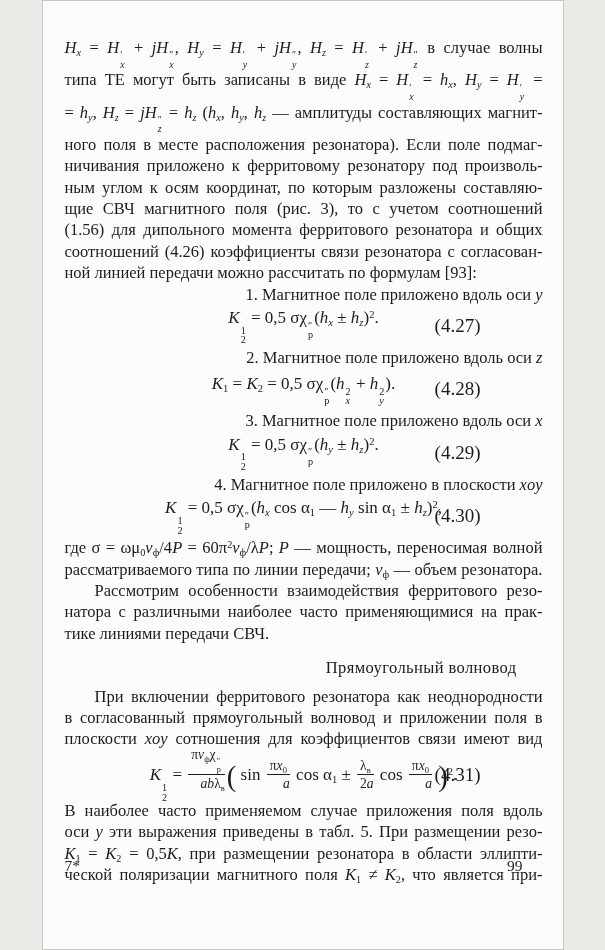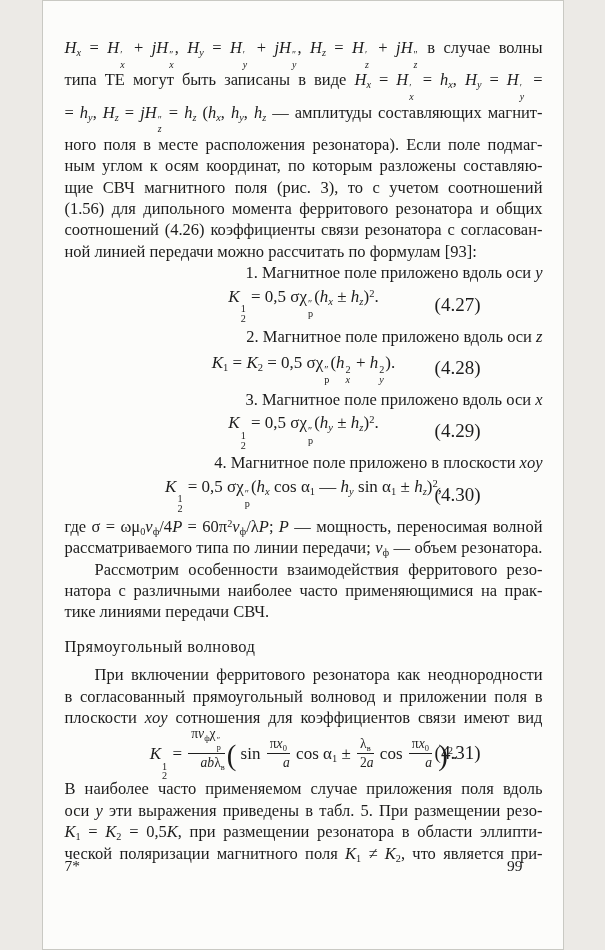--- a/index.html
+++ b/index.html
@@ -15,21 +15,21 @@
   .para{margin:0;}
   .line{text-align:justify;text-align-last:justify;white-space:normal;}
   .line.last{text-align-last:left;font-family:Liberation Serif, serif;}
   .stretch-last .line.last{text-align-last:justify;}
   .indent .line:first-child{text-indent:30px;}
   .item{text-indent:26px;text-align:right;}
   .eqrow{position:relative;height:38px;display:flex;align-items:center;justify-content:center;margin:2px 0;font-size:17px;}
   .eqrow.tall{height:46px;}
   .formula{display:inline-block;white-space:nowrap;}
   .eqnum{position:absolute;right:62px;top:50%;transform:translateY(-50%);font-size:19px;}
-  .heading{margin:13px 0 7px 0;text-align:left;padding-right:26px;letter-spacing:0.4px;}
+  .heading{margin:13px 0 7px 0;text-align:right;padding-right:26px;letter-spacing:0.4px;}
   sub{font-size:0.62em;vertical-align:-0.3em;line-height:0;}
   sup{font-size:0.62em;vertical-align:0.5em;line-height:0;}
   .ss{display:inline-flex;flex-direction:column;align-items:flex-start;font-size:0.6em;line-height:0.95;vertical-align:-0.55em;margin:0 1px;}
   .ss .t{display:block;min-height:0.95em;}
   .ss .b{display:block;}
   .ss.lo{vertical-align:-1.05em;}
   .frac{display:inline-block;text-align:center;vertical-align:-0.6em;font-size:0.8em;line-height:1.15;margin:0 2px;}
   .frac .n{display:block;border-bottom:1px solid #1c1c1c;padding:0 3px 1px 3px;}
   .frac .d{display:block;padding-top:1px;text-align:right;}
   .big{font-size:1.7em;font-weight:300;vertical-align:-0.2em;line-height:0;}
@@ -65,20 +65,21 @@
           <span class="b"><i>x</i></span>
         </span> = <i>h</i><sub><i>x</i></sub>, <i>H</i><sub><i>y</i></sub> = <i>H</i><span class="ss">
           <span class="t">′</span>
           <span class="b"><i>y</i></span>
         </span> =</div>
       <div class="line">= <i>h</i><sub><i>y</i></sub>, <i>H</i><sub><i>z</i></sub> = <i>jH</i><span class="ss">
           <span class="t">″</span>
           <span class="b"><i>z</i></span>
         </span> = <i>h</i><sub><i>z</i></sub> (<i>h</i><sub><i>x</i></sub>, <i>h</i><sub><i>y</i></sub>, <i>h</i><sub><i>z</i></sub> — амплитуды составляющих магнит-</div>
       <div class="line">ного поля в месте расположения резонатора). Если поле подмаг-</div>
+      <div class="line">ничивания приложено к ферритовому резонатору под произволь-</div>
       <div class="line">ным углом к осям координат, по которым разложены составляю-</div>
       <div class="line">щие СВЧ магнитного поля (рис. 3), то с учетом соотношений</div>
       <div class="line">(1.56) для дипольного момента ферритового резонатора и общих</div>
       <div class="line">соотношений (4.26) коэффициенты связи резонатора с согласован-</div>
       <div class="line last">ной линией передачи можно рассчитать по формулам [93]:</div>
     </div>
 
   <div class="item">1. Магнитное поле приложено вдоль оси <i>y</i></div>
 
   <div class="eqrow">

